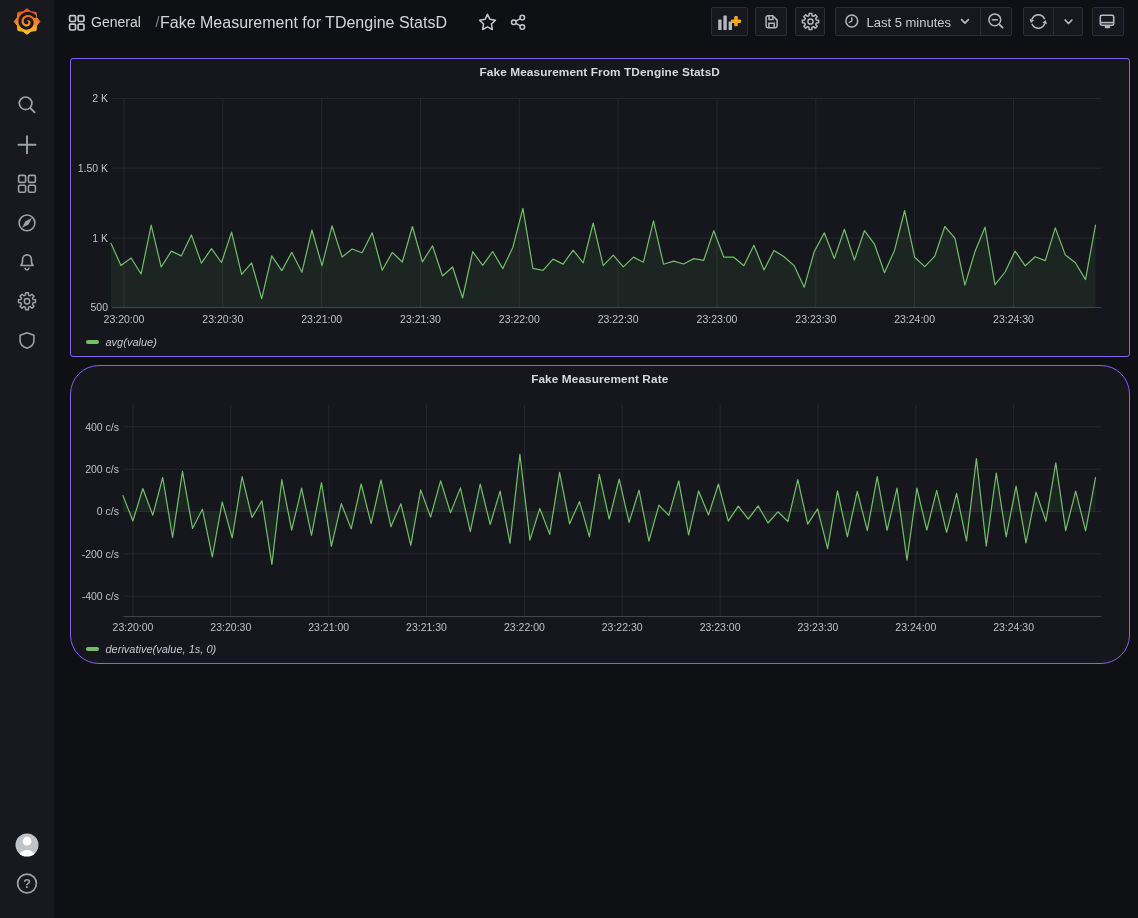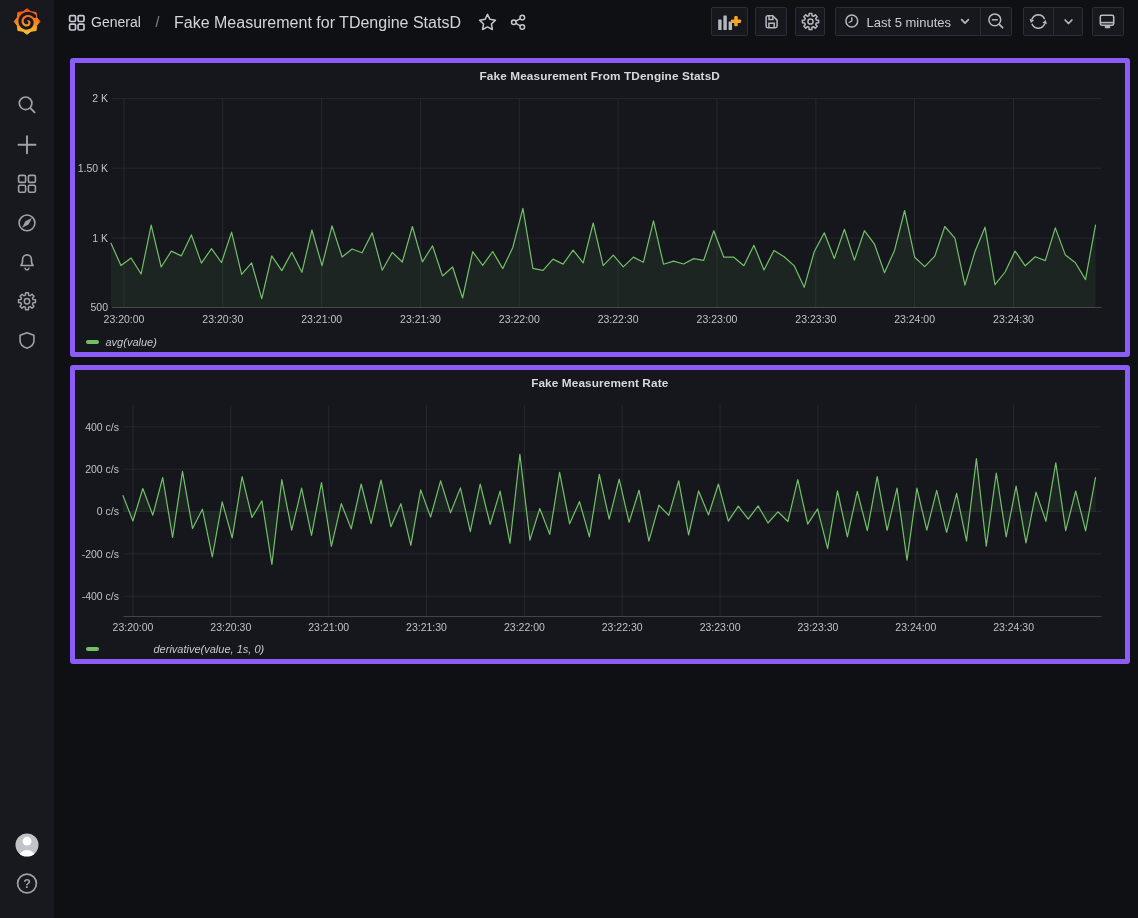--- a/index.html
+++ b/index.html
@@ -1,18 +1,18 @@
 <!DOCTYPE html>
 <html><head><meta charset="utf-8"><style>
 * { margin:0; padding:0; box-sizing:border-box; }
 html,body { width:1138px; height:918px; background:#0f1014; font-family:"Liberation Sans", sans-serif; overflow:hidden; }
 #page { position:relative; width:1138px; height:918px; }
 .abs { position:absolute; }
 #sidebar { left:0; top:0; width:54px; height:918px; background:#17191e; }
-.panel { left:69.5px; width:1060.5px; height:299px; background:#15171c; border:5px solid #8b5cf6; border-radius:3px; }
+.panel { left:69.5px; width:1060.5px; height:299px; background:#15171c; border:1px solid #8b5cf6; border-radius:3px; }
 .ptitle { position:absolute; left:0; right:0; top:5.8px; text-align:center; font-size:11.8px; font-weight:bold; color:#d8d9dd; letter-spacing:0.1px; }
 .btn { position:absolute; top:7px; height:29px; background:#16181d; border:1px solid #2b2e35; border-radius:2px; }
 .legend-txt { position:absolute; font-size:11px; color:#c7c9cf;font-style:italic; }
 .crumb { position:absolute; top:13.5px; font-size:14px; color:#d4d5da; }
 svg text { font-family:"Liberation Sans", sans-serif; }
 </style></head>
 <body>
 <div id="page">
   <div class="abs" id="sidebar"></div>
   <svg class="abs" style="left:0;top:0" width="54" height="918" viewBox="0 0 54 918">
@@ -67,21 +67,21 @@
       <g fill="none" stroke="#c5c7ce" stroke-width="1.5">
 <circle cx="513.8" cy="22.3" r="2.3"></circle>
         <circle cx="522.3" cy="17.6" r="2.3"></circle>
         <circle cx="522.3" cy="27.0" r="2.3"></circle>
 <line x1="515.9" y1="21.2" x2="520.3" y2="18.7"></line>
         <line x1="515.9" y1="23.4" x2="520.3" y2="25.9"></line>
 </g>
     </svg>
   <div class="crumb" style="left:91px;">General</div>
   <div class="crumb" style="left:155.5px; color:#878b93;">/</div>
-  <div class="crumb" style="left:174px; font-size:16px;">Fake Measurement for TDengine StatsD</div>
+  <div class="crumb" style="left:160px; font-size:16px;">Fake Measurement for TDengine StatsD</div>
 
   <div class="btn" style="left:710.5px; width:37.5px;"></div>
   <div class="btn" style="left:755.3px; width:32.2px;"></div>
   <div class="btn" style="left:795.2px; width:29.6px;"></div>
   <div class="btn" style="left:835px;   width:176.5px;"></div>
   <div class="abs" style="left:980.3px; top:8px; width:1px; height:27px; background:#2b2e35;"></div>
   <div class="btn" style="left:1022.8px; width:60.2px;"></div>
   <div class="abs" style="left:1053.4px; top:8px; width:1px; height:27px; background:#2b2e35;"></div>
   <div class="btn" style="left:1092px; width:32px;"></div>
   <div class="abs" style="left:866.5px; top:14.5px; font-size:13px; color:#c8ccd4;text-align:center;">Last 5 minutes</div>
@@ -118,21 +118,21 @@
       <g fill="none" stroke="#b4b8bf" stroke-width="1.6">
 <rect x="1100.3" y="15.2" width="13.4" height="10" rx="1.6"></rect>
 <line x1="1100.8" y1="22.6" x2="1113.2" y2="22.6"></line>
 </g>
 <path d="M1104.8,25.2 h5.4 v2.2 a0.8,0.8 0 0 1 -0.8,0.8 h-3.8 a0.8,0.8 0 0 1 -0.8,-0.8 z" fill="#b4b8bf"></path>
     </svg>
 
   <div class="abs panel" style="top:58px;">
       <div class="ptitle">Fake Measurement From TDengine StatsD</div>
     </div>
-  <div class="abs panel" style="top:365px;">
+  <div class="abs panel" style="top:365px;border-radius:29px;">
       <div class="ptitle">Fake Measurement Rate</div>
     </div>
 
   <svg class="abs" style="left:0;top:0" width="1138" height="700" viewBox="0 0 1138 700">
     <g>
         <line x1="112" y1="98.4" x2="1101.5" y2="98.4" stroke="rgba(204,204,220,0.09)"></line>
         <line x1="112" y1="168.2" x2="1101.5" y2="168.2" stroke="rgba(204,204,220,0.09)"></line>
         <line x1="112" y1="238.0" x2="1101.5" y2="238.0" stroke="rgba(204,204,220,0.09)"></line>
         <line x1="112" y1="307.5" x2="1101.5" y2="307.5" stroke="rgba(204,204,220,0.25)"></line>
         <line x1="124.0" y1="98.4" x2="124.0" y2="307.5" stroke="rgba(204,204,220,0.09)"></line>
@@ -197,13 +197,13 @@
         <text x="720.1" y="630.7" text-anchor="middle">23:23:00</text>
         <text x="817.9" y="630.7" text-anchor="middle">23:23:30</text>
         <text x="915.8" y="630.7" text-anchor="middle">23:24:00</text>
         <text x="1013.6" y="630.7" text-anchor="middle">23:24:30</text>
       </g>
   </svg>
 
   <div class="abs" style="left:86px; top:339.6px; width:13px; height:4.4px; border-radius:2px; background:#73bf69;"></div>
   <div class="legend-txt" style="left:105.5px; top:335.5px;">avg(value)</div>
   <div class="abs" style="left:86px; top:646.6px; width:13px; height:4.4px; border-radius:2px; background:#73bf69;"></div>
-  <div class="legend-txt" style="left:105.5px; top:642.5px;margin-left:48px;">derivative(value, 1s, 0)</div>
+  <div class="legend-txt" style="left:105.5px; top:642.5px;">derivative(value, 1s, 0)</div>
 </div>
 </body></html>

